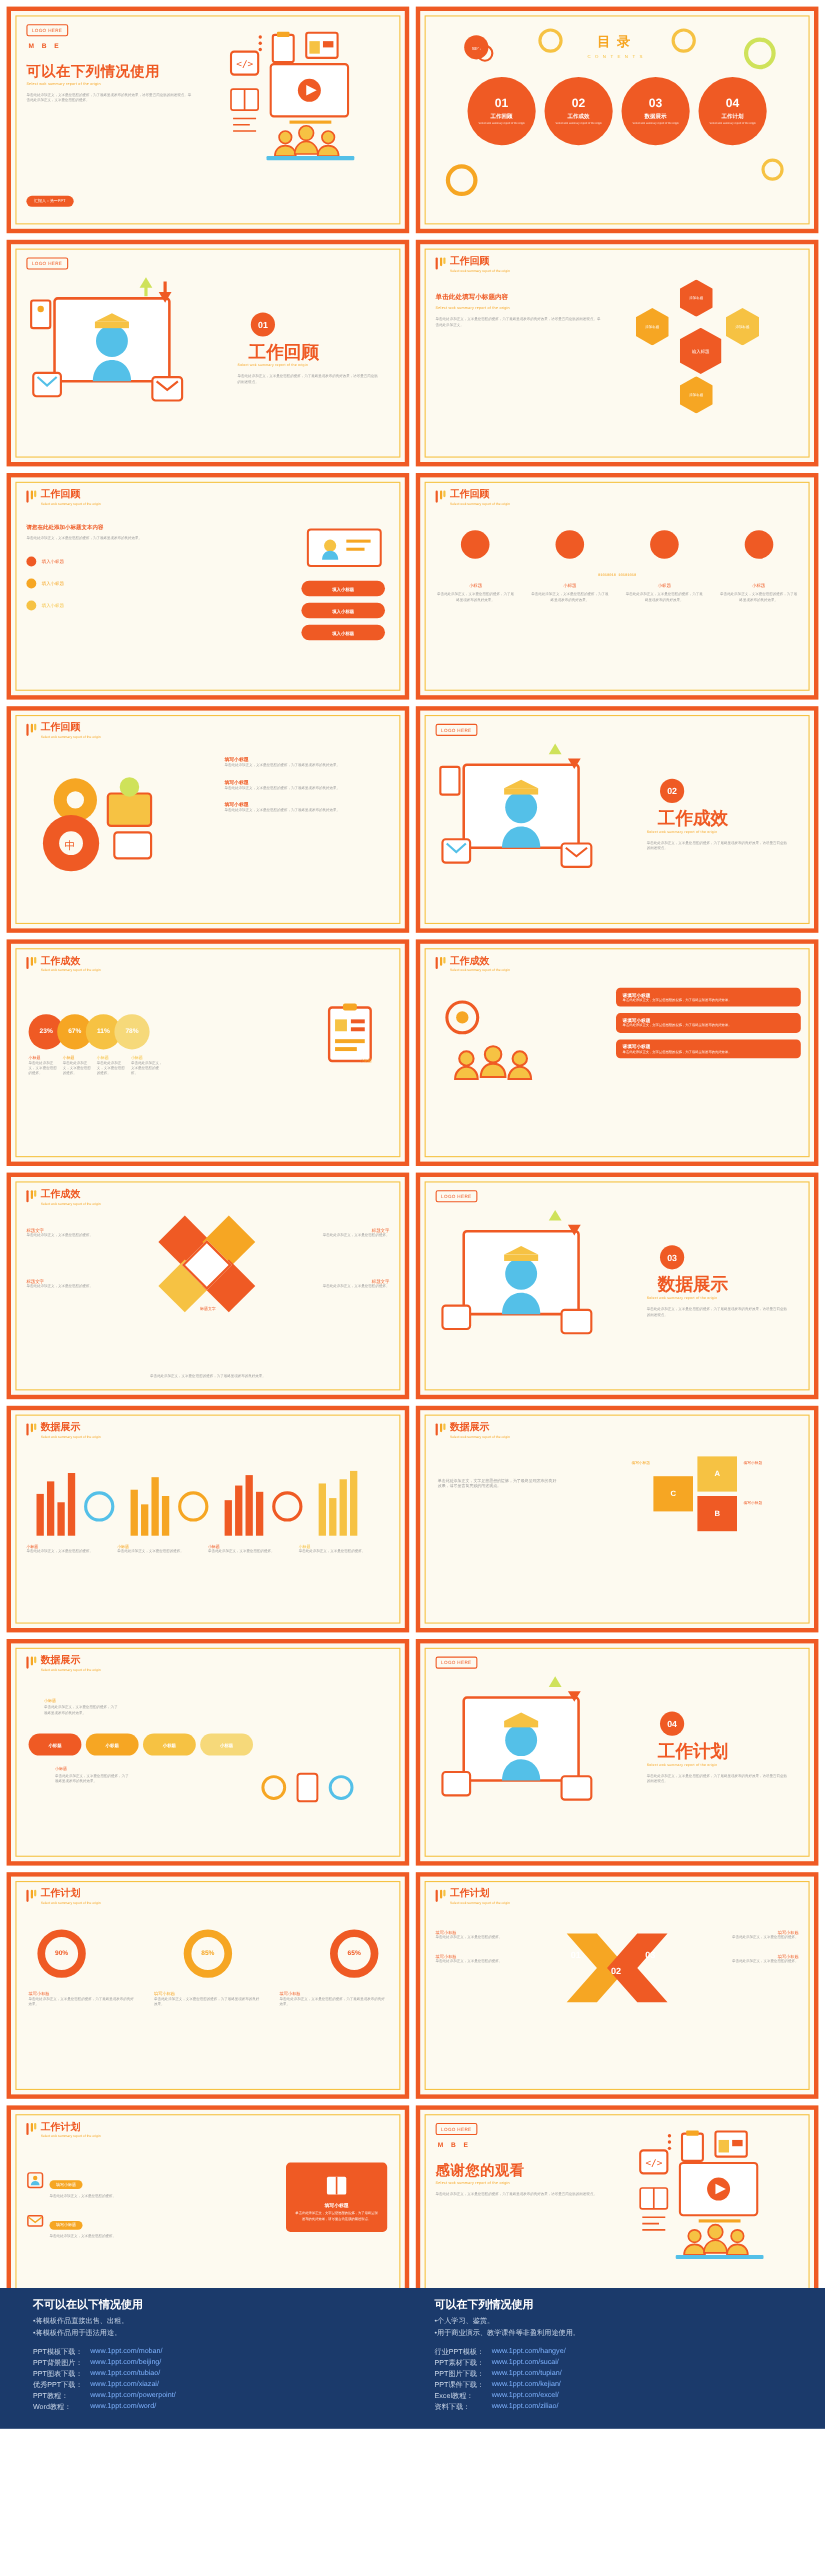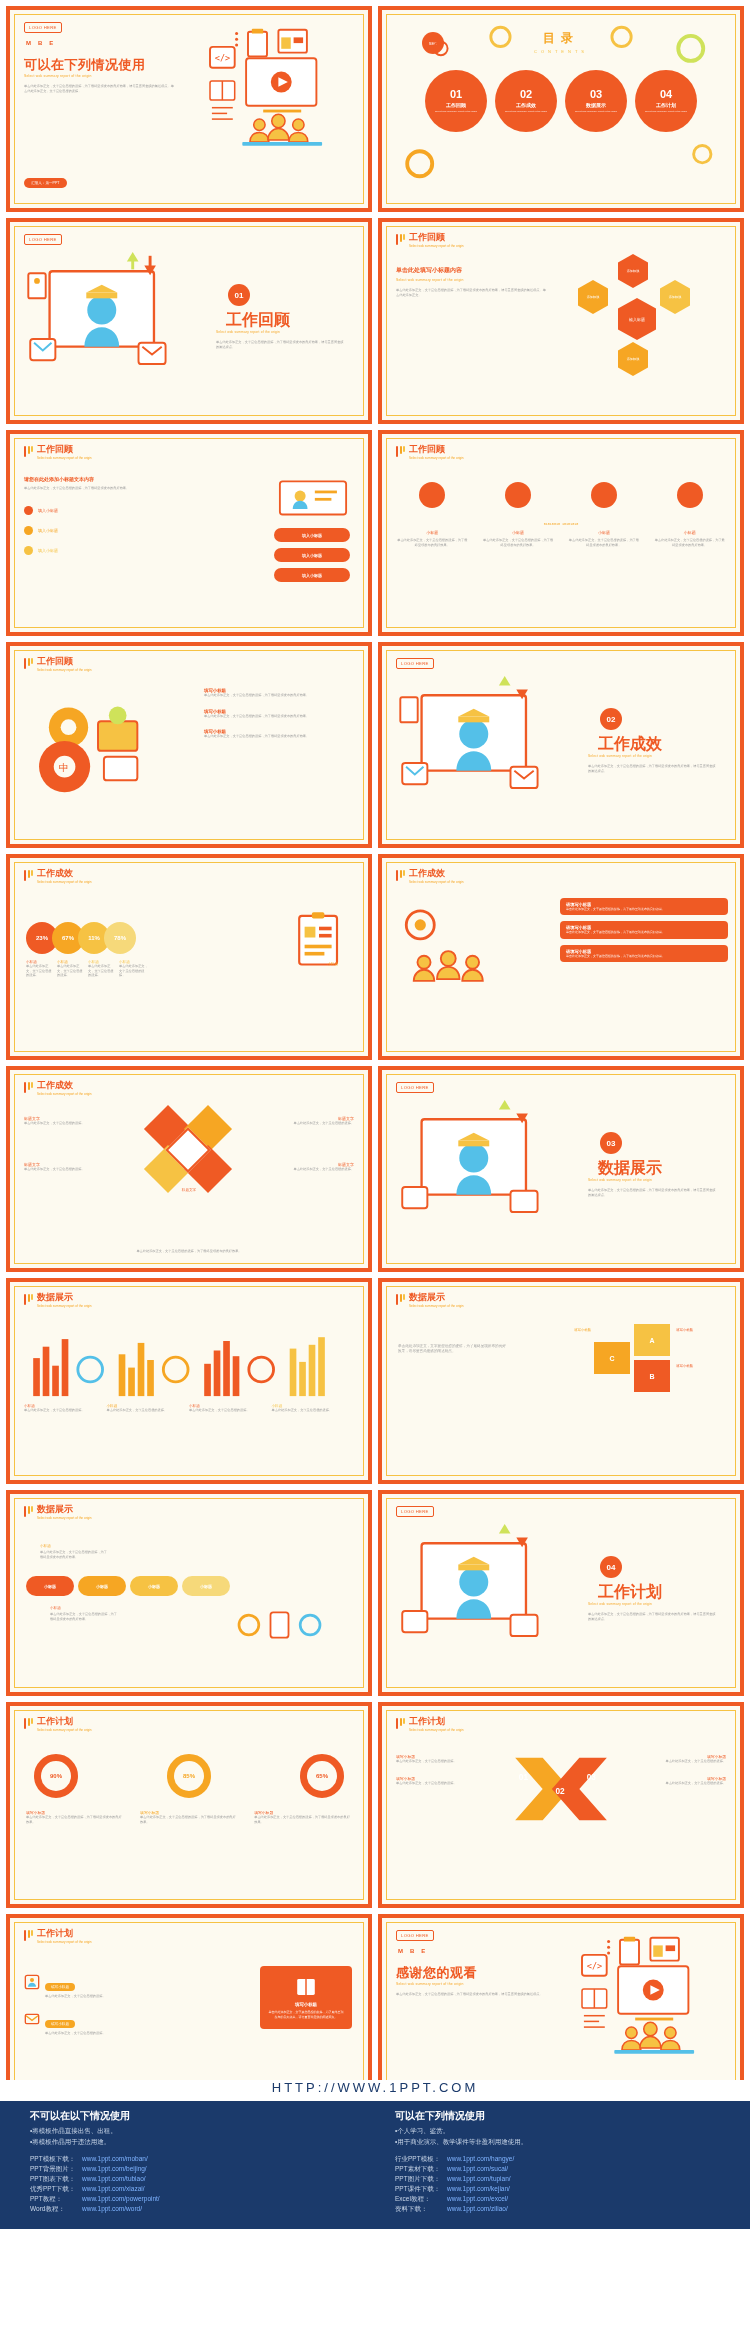--- a/index.html
+++ b/index.html
@@ -968,21 +968,20 @@
             <circle cx="68" cy="8" r="1.6"></circle>
             <circle cx="68" cy="14" r="1.6"></circle>
             <circle cx="68" cy="20" r="1.6"></circle>
           </g>
       </svg>
     </div>
 
   </div>
 
   <div class="brand" style="top:2080px">
-    <div class="brand-url">HTTP://WWW.1PPT.COM</div>
     <div class="brand-foot">
       <div class="cols">
         <div class="col">
           <h4>不可以在以下情况使用</h4>
           <p>•将模板作品直接出售、出租。</p>
           <p>•将模板作品用于违法用途。</p>
         </div>
         <div class="col">
           <h4>可以在下列情况使用</h4>
           <p>•个人学习、鉴赏。</p>

